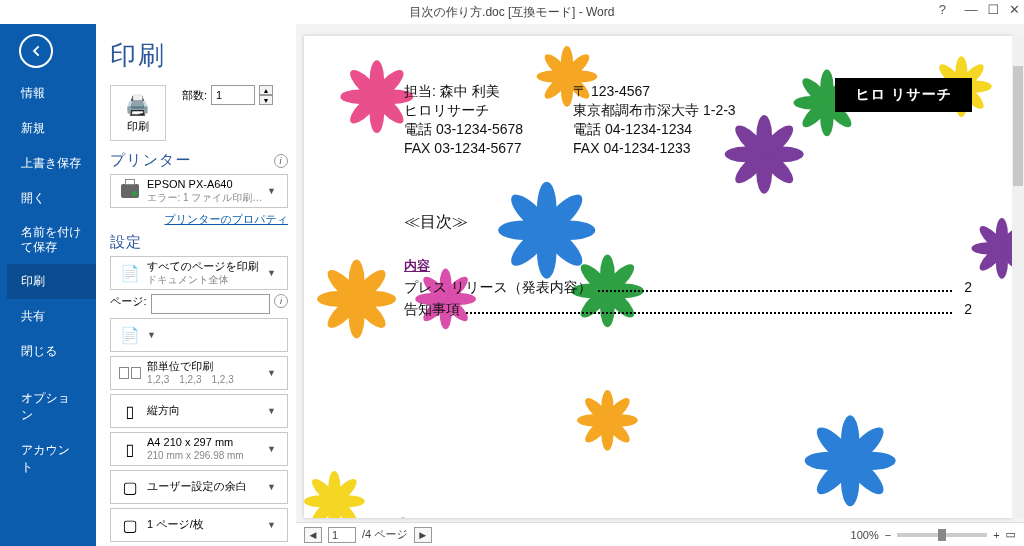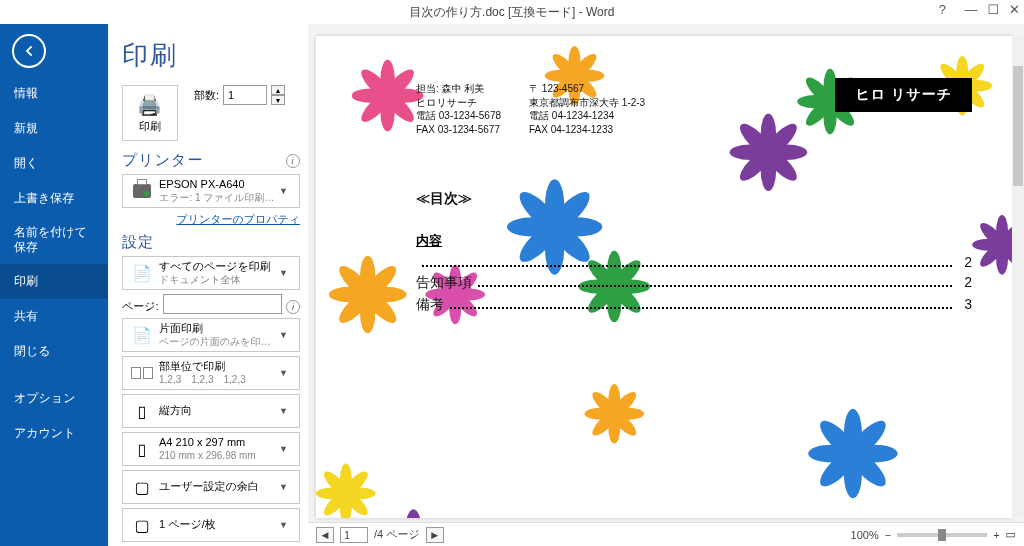--- a/index.html
+++ b/index.html
@@ -3,21 +3,21 @@
 <meta charset="utf-8">
 <style>
 *{box-sizing:border-box;margin:0;padding:0;font-family:"Yu Gothic UI","Meiryo UI",sans-serif;}
 body{width:1024px;height:546px;overflow:hidden;background:#fff;font-size:12px;}
 .titlebar{height:24px;background:#fff;display:flex;align-items:center;position:relative;text-align:center;}
 .titlebar .title{position:absolute;left:50%;transform:translateX(-50%);font-size:12px;color:#444;}
 .titlebar .winbtns{position:absolute;right:4px;top:2px;display:flex;gap:10px;font-size:13px;color:#555;}
 .titlebar .help{position:absolute;right:78px;top:2px;color:#555;font-size:13px;}
 .signin{position:absolute;right:4px;top:24px;font-size:11px;color:#444;}
 .main{display:flex;height:522px;}
-.sidebar{width:108px;background:#0b5cad;color:#fff;display:flex;flex-direction:column;padding-top:6px;}
+.sidebar{width:96px;background:#0b5cad;color:#fff;display:flex;flex-direction:column;padding-top:6px;padding-left:7px;}
 .backbtn{width:34px;height:34px;border:2px solid #fff;border-radius:50%;margin:4px 0 8px 12px;display:flex;align-items:center;justify-content:center;cursor:pointer;}
 .backbtn svg{width:16px;height:16px;fill:#fff;}
 .sbitem{padding:9px 14px;font-size:12px;cursor:pointer;}
 .sbitem.sel{background:#094d90;}
 .sbitem.two{line-height:1.25;}
 .sbgap{height:12px;}
 .center{width:200px;padding:14px 8px 8px 14px;position:relative;}
 .h1{font-size:26px;color:#2b579a;font-weight:300;margin-bottom:12px;letter-spacing:2px;}
 .printbox{display:flex;align-items:flex-start;gap:16px;margin-bottom:10px;}
 .printbtn{width:56px;height:56px;border:1px solid #ccc;display:flex;flex-direction:column;align-items:center;justify-content:center;background:#fff;cursor:pointer;}
@@ -30,31 +30,31 @@
 .spin div{width:14px;height:10px;border:1px solid #999;display:flex;align-items:center;justify-content:center;font-size:7px;background:#f3f3f3;cursor:pointer;}
 .section-h{color:#2b579a;font-size:15px;margin:6px 0 4px;letter-spacing:1px;display:flex;align-items:center;justify-content:space-between;}
 .info-i{width:14px;height:14px;border:1px solid #999;border-radius:50%;display:inline-flex;align-items:center;justify-content:center;font-size:9px;color:#555;font-style:italic;cursor:pointer;}
 .dd{border:1px solid #c8c8c8;background:#fff;display:flex;align-items:center;padding:3px 6px;margin-bottom:4px;min-height:34px;cursor:pointer;}
 .dd .dicon{width:26px;height:26px;display:flex;align-items:center;justify-content:center;font-size:16px;flex-shrink:0;margin-right:4px;}
 .dd .dtxt{flex:1;display:flex;flex-direction:column;line-height:1.2;overflow:hidden;}
 .dd .dt1{font-size:11px;white-space:nowrap;overflow:hidden;text-overflow:ellipsis;}
 .dd .dt2{font-size:10px;color:#888;white-space:nowrap;overflow:hidden;text-overflow:ellipsis;}
 .dd .chev{width:14px;color:#555;font-size:9px;}
 .linkr{text-align:right;font-size:11px;color:#0b5cad;text-decoration:underline;cursor:pointer;margin-bottom:6px;}
-.pagesrow{display:flex;align-items:flex-end;gap:4px;margin-bottom:4px;}
+.pagesrow{display:flex;align-items:flex-start;gap:4px;margin-bottom:4px;}
 .pagesrow .lbl{font-size:11px;}
 .pagesrow .inp{flex:1;height:20px;border:1px solid #999;}
 .preview{flex:1;display:flex;flex-direction:column;background:#f3f3f3;position:relative;}
 .pvcanvas{flex:1;margin:12px 12px 4px 8px;background:#fff;box-shadow:0 0 4px rgba(0,0,0,0.2);position:relative;overflow:hidden;}
 .flowers{position:absolute;inset:0;}
 .doc-overlay{position:absolute;top:46px;left:100px;right:40px;color:#111;font-size:11px;}
-.hdrcols{display:flex;gap:28px;font-size:10px;line-height:1.35;}
+.hdrcols{display:flex;gap:50px;font-size:14px;line-height:1.35;}
 .logotag{position:absolute;right:0;top:-4px;background:#000;color:#fff;padding:8px 20px;font-size:14px;font-weight:bold;letter-spacing:1px;}
-.toc-title{margin-top:54px;font-size:14px;font-weight:bold;}
-.toc-sub{margin-top:24px;font-size:13px;color:#000000;font-weight:bold;text-decoration:underline;}
+.toc-title{margin-top:54px;font-size:16px;font-weight:normal;}
+.toc-sub{margin-top:24px;font-size:13px;color:#701a75;font-weight:bold;text-decoration:underline;}
 .tocrow{display:flex;align-items:baseline;font-size:14px;margin-top:4px;}
 .tocrow .tlabel{white-space:nowrap;}
 .tocrow .dots{flex:1;border-bottom:2px dotted #000;margin:0 6px;height:11px;}
 .tocrow .pg{width:14px;text-align:right;}
 .statusbar{height:24px;background:#fff;border-top:1px solid #ddd;display:flex;align-items:center;padding:0 8px;font-size:11px;color:#444;gap:6px;}
 .statusbar .navbtn{border:1px solid #999;width:18px;height:16px;display:flex;align-items:center;justify-content:center;background:#f7f7f7;cursor:pointer;font-size:9px;}
 .statusbar .pgval{width:28px;height:16px;border:1px solid #999;display:flex;align-items:center;padding:0 3px;}
 .statusbar .spacer{flex:1;}
 .zoomslider{width:90px;height:4px;background:#ccc;position:relative;}
 .zoomslider .thumb{position:absolute;left:45%;top:-4px;width:8px;height:12px;background:#888;}
@@ -83,22 +83,22 @@
 
 <div class="main">
   <div class="sidebar">
     <div class="backbtn">
       <svg viewBox="0 0 24 24">
           <path d="M15 4l-8 8 8 8 2-2-6-6 6-6z"></path>
         </svg>
     </div>
     <div class="sbitem">情報</div>
     <div class="sbitem">新規</div>
+    <div class="sbitem">上書き保存</div>
     <div class="sbitem">開く</div>
-    <div class="sbitem">上書き保存</div>
     <div class="sbitem two">名前を付けて保存</div>
     <div class="sbitem sel">印刷</div>
     <div class="sbitem">共有</div>
     <div class="sbitem">閉じる</div>
     <div class="sbgap"></div>
     <div class="sbitem">オプション</div>
     <div class="sbitem">アカウント</div>
   </div>
 
   <div class="center">
@@ -153,24 +153,20 @@
     </div>
 
     <div class="pagesrow">
       <span class="lbl">ページ:</span>
       <div class="inp"></div>
       <span class="info-i">i</span>
     </div>
 
     <div class="dd">
       <div class="dicon">📄</div>
-      <div class="dtxt">
-        <div class="dt1">片面印刷</div>
-        <div class="dt2">ページの片面のみを印刷…</div>
-      </div>
       <div class="chev">▼</div>
     </div>
 
     <div class="dd">
       <div class="dicon">
         <div class="collate">
             <div class="sheet"></div>
             <div class="sheet"></div>
           </div>
       </div>
@@ -269,32 +265,28 @@
             <div>〒 123-4567</div>
             <div>東京都調布市深大寺 1-2-3</div>
             <div>電話 04-1234-1234</div>
             <div>FAX 04-1234-1233</div>
           </div>
         </div>
         <div class="logotag">ヒロ リサーチ</div>
         <div class="toc-title">≪目次≫</div>
         <div class="toc-sub">内容</div>
         <div class="tocrow">
+            <span class="tlabel">プレス リリース（発表内容）</span>
             <span class="dots"></span>
             <span class="pg">2</span>
           </div>
         <div class="tocrow">
             <span class="tlabel">告知事項</span>
             <span class="dots"></span>
             <span class="pg">2</span>
-          </div>
-        <div class="tocrow">
-            <span class="tlabel">備考</span>
-            <span class="dots"></span>
-            <span class="pg">3</span>
           </div>
       </div>
     </div>
 
     <div class="scrollbar-v">
         <div class="thumb"></div>
       </div>
 
     <div class="statusbar">
       <div class="navbtn">◀</div>

